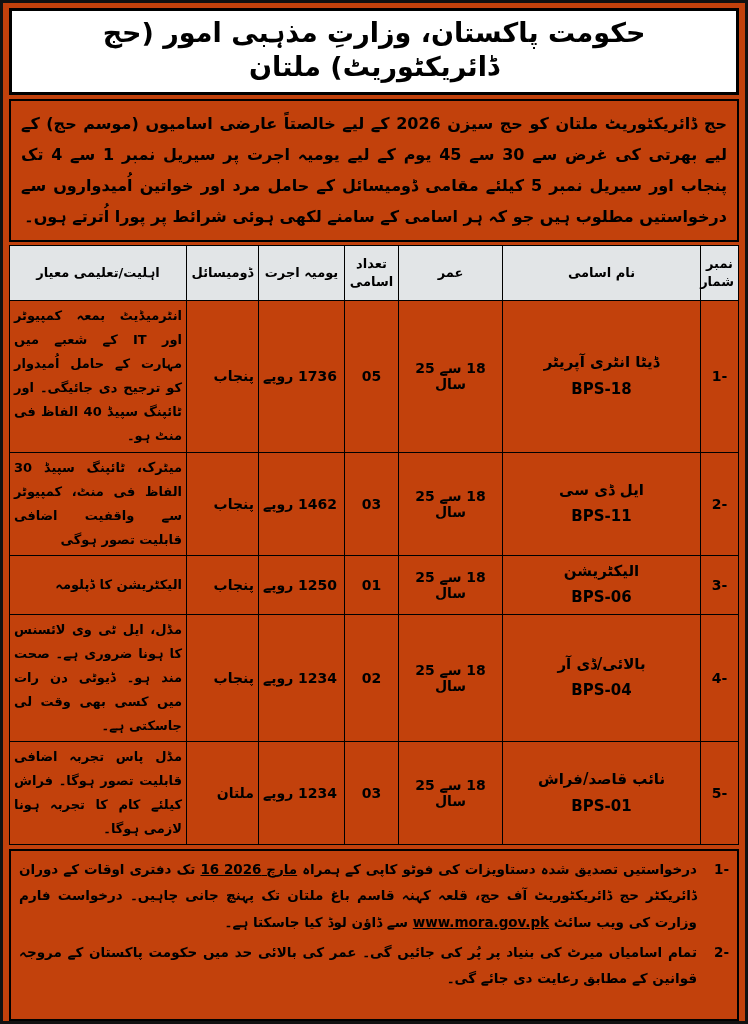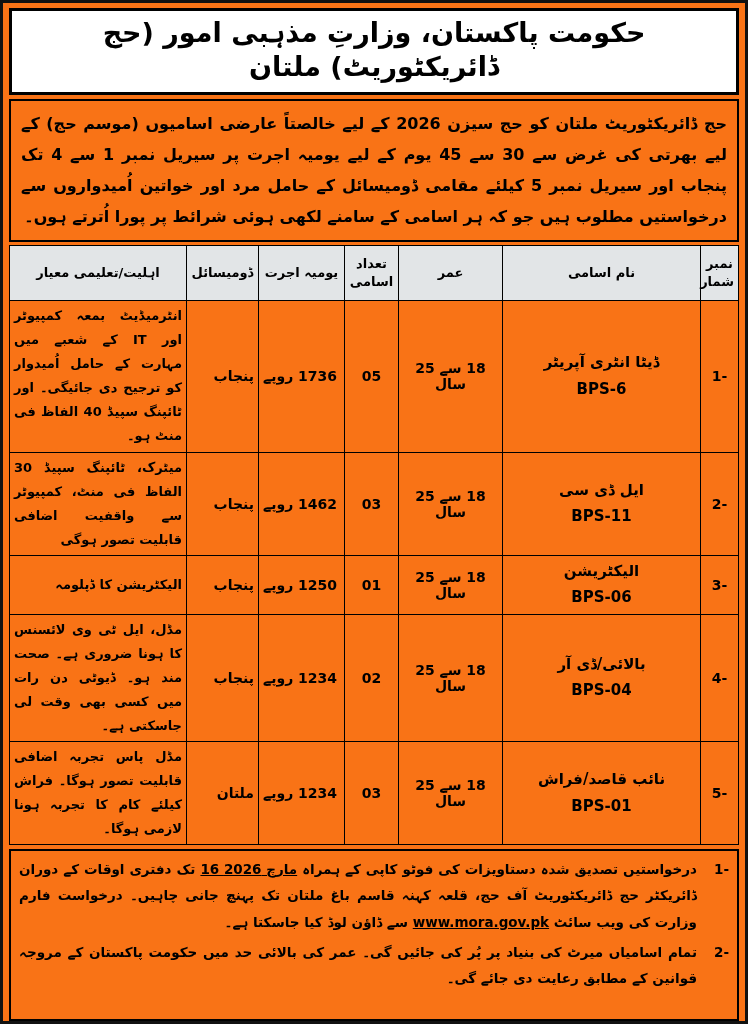--- a/index.html
+++ b/index.html
@@ -7,21 +7,21 @@
     width:748px;height:1024px;
     background:#ffffff;
     font-family:"DejaVu Sans","Liberation Sans",sans-serif;
     color:#000;
     overflow:hidden;
   }
   .page{
     width:748px;height:1024px;
     box-sizing:border-box;
     border:3px solid #111;
-    background:#f97316;
+    background:#c2410c;
     display:flex;flex-direction:column;
     position:relative;
     margin-left:46px;
   }
   
   .org-bar{
     margin:5px 6px 0 6px;
     border:3px solid #000;
     background:#fff;
     text-align:center;
@@ -161,21 +161,21 @@
           <th>یومیہ اجرت</th>
           <th>ڈومیسائل</th>
           <th>اہلیت/تعلیمی معیار</th>
         </tr>
       </thead>
       <tbody>
         <tr>
           <td class="sr">1-</td>
           <td class="post">
             <span>ڈیٹا انٹری آپریٹر</span>
-            <span class="bps">BPS-6</span>
+            <span class="bps">BPS-18</span>
           </td>
           <td class="age">18 سے 25 سال</td>
           <td class="count">05</td>
           <td class="wage">1736 روپے</td>
           <td class="dom">پنجاب</td>
           <td class="elig">انٹرمیڈیٹ بمعہ کمپیوٹر اور IT کے شعبے میں مہارت کے حامل اُمیدوار کو ترجیح دی جائیگی۔ اور ٹائپنگ سپیڈ 40 الفاظ فی منٹ ہو۔</td>
         </tr>
         <tr>
           <td class="sr">2-</td>
           <td class="post">

